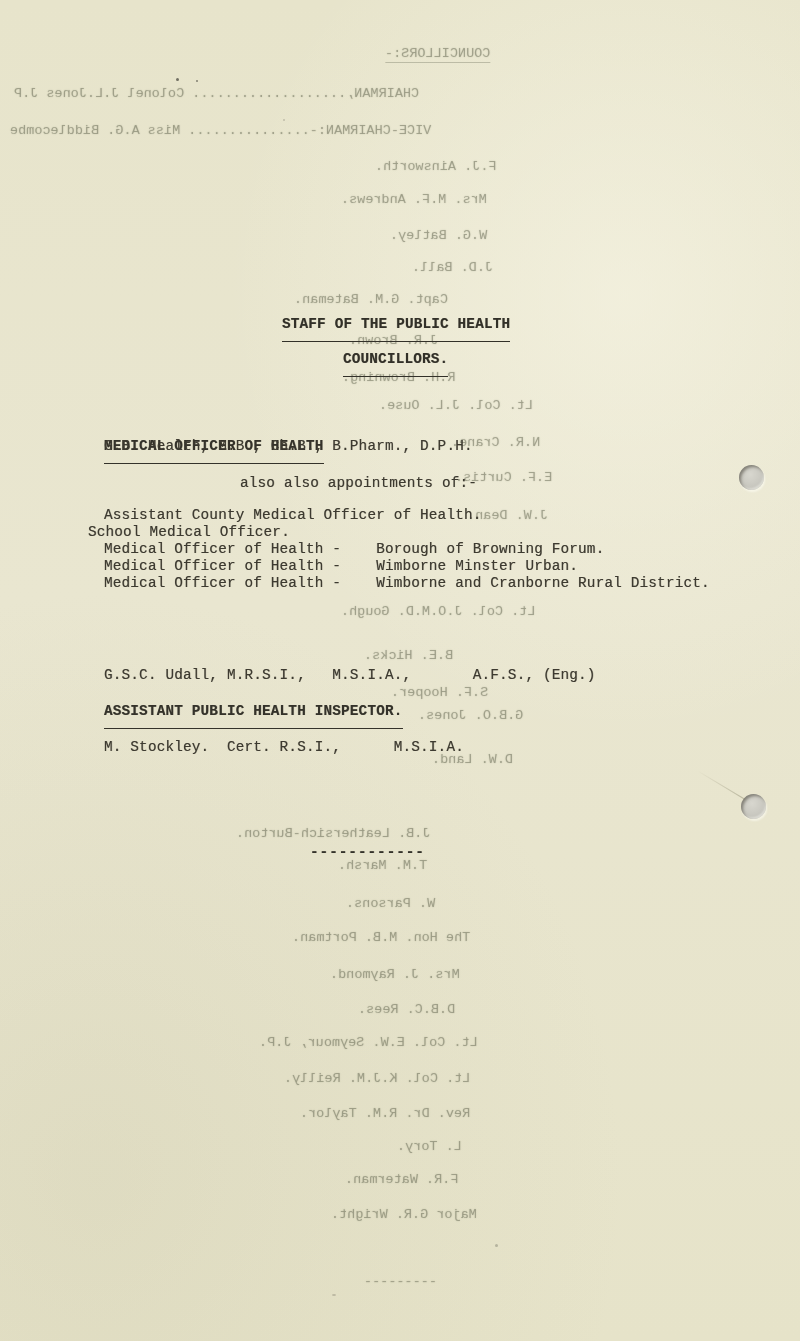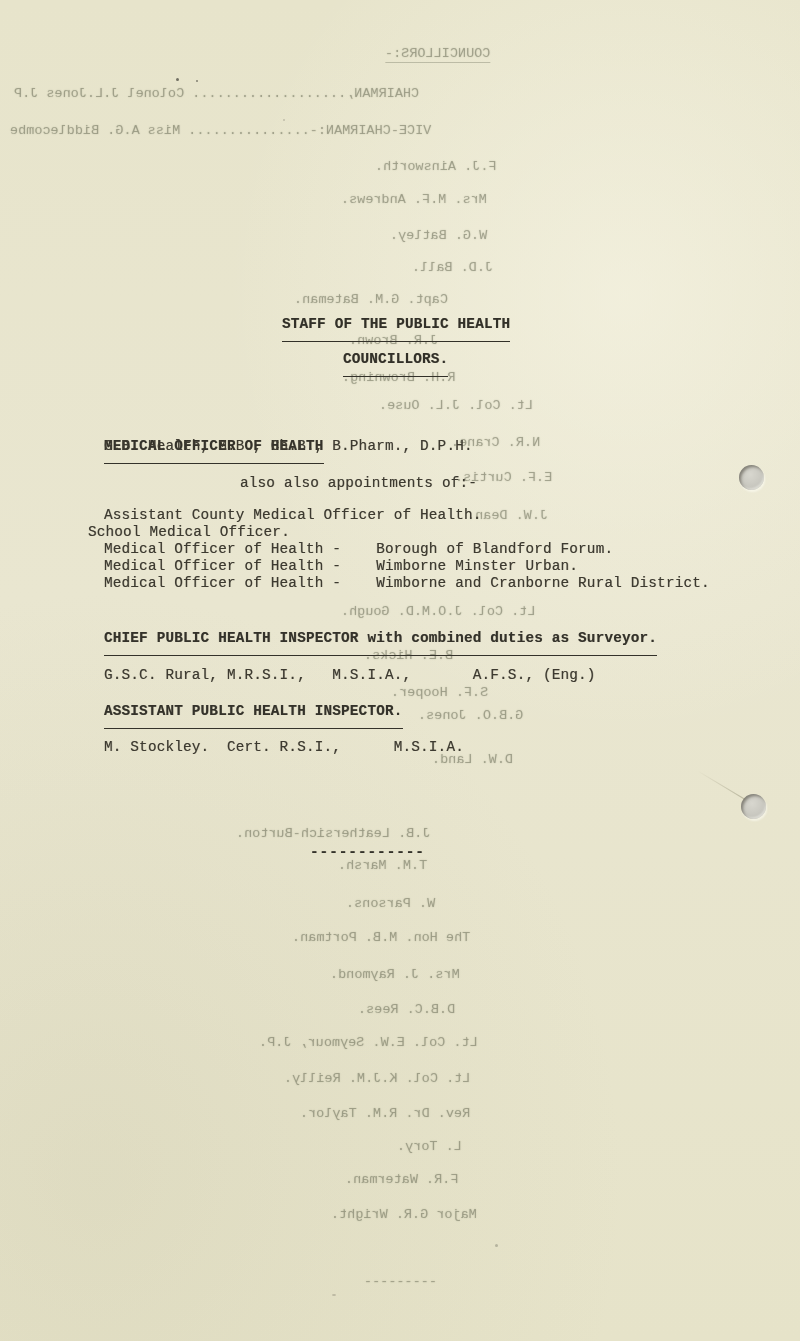--- a/index.html
+++ b/index.html
@@ -84,26 +84,25 @@
 
   <div class="line title u" style="left:282px;top:316px;">STAFF OF THE PUBLIC HEALTH</div>
   <div class="line title u" style="left:343px;top:351px;">COUNCILLORS.</div>
 
   <div class="line hd u" style="left:104px;top:402px;margin-top:36px;">MEDICAL OFFICER OF HEALTH</div>
   <div class="line" style="left:104px;top:438px;">G.B. Health, M.B., Ch.B., B.Pharm., D.P.H.</div>
   <div class="line" style="left:240px;top:475px;">also also appointments of:-</div>
 
   <div class="line" style="left:104px;top:507px;">Assistant County Medical Officer of Health.</div>
   <div class="line" style="left:88px;top:524px;">School Medical Officer.</div>
-  <div class="line" style="left:104px;top:541px;">Medical Officer of Health -    Borough of Blandford Forum.</div>
+  <div class="line" style="left:104px;top:541px;">Medical Officer of Health -    Borough of Browning Forum.</div>
   <div class="line" style="left:104px;top:558px;">Medical Officer of Health -    Wimborne Minster Urban.</div>
   <div class="line" style="left:104px;top:575px;">Medical Officer of Health -    Wimborne and Cranborne Rural District.</div>
 
-  <div class="line hd u" style="left:104px;top:630px;">CHIEF PUBLIC HEALTH INSPECTOR with combined duties as Surveyor.</div>
-  <div class="line" style="left:104px;top:667px;">G.S.C. Rural, M.R.S.I.,   M.S.I.A.,       A.F.S., (Eng.)</div>
+  <div class="line" style="left:104px;top:667px;">G.S.C. Udall, M.R.S.I.,   M.S.I.A.,       A.F.S., (Eng.)</div>
 
   <div class="line hd u" style="left:104px;top:703px;">ASSISTANT PUBLIC HEALTH INSPECTOR.</div>
   <div class="line" style="left:104px;top:739px;">M. Stockley.  Cert. R.S.I.,      M.S.I.A.</div>
 
   <div class="line hd" style="left:310px;top:844px;letter-spacing:1px;">------------</div>
 
   <div class="hole" style="left:739px;top:465px;"></div>
   <div class="hole" style="left:741px;top:794px;"></div>
   <div class="crease" style="left:697px;top:770px;width:56px;transform:rotate(31deg);"></div>
 

